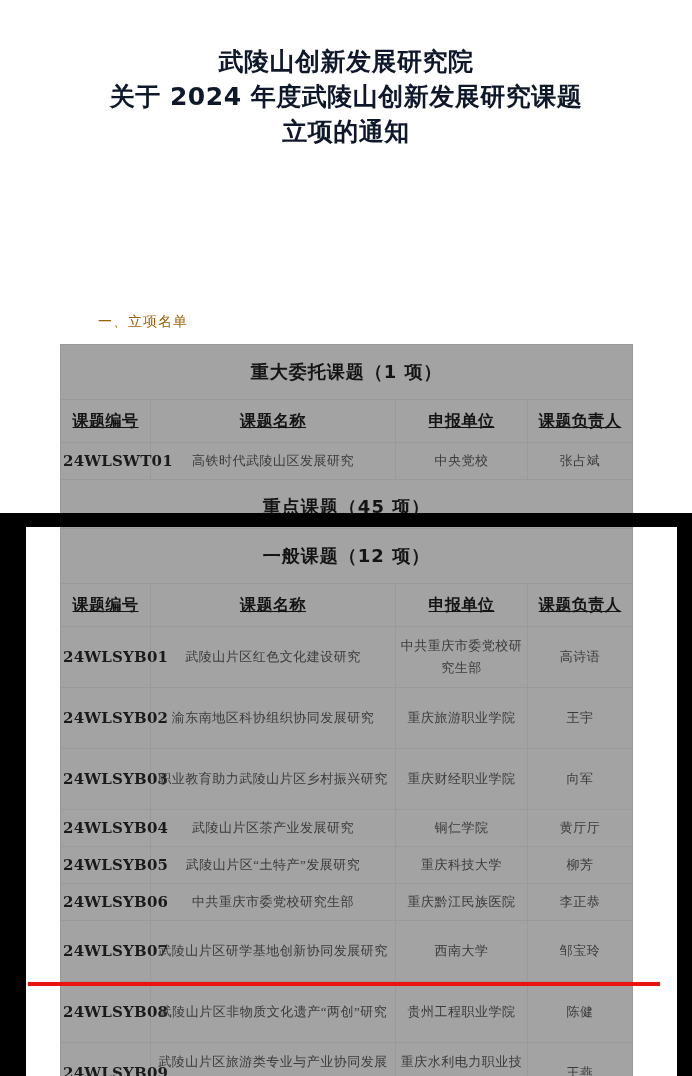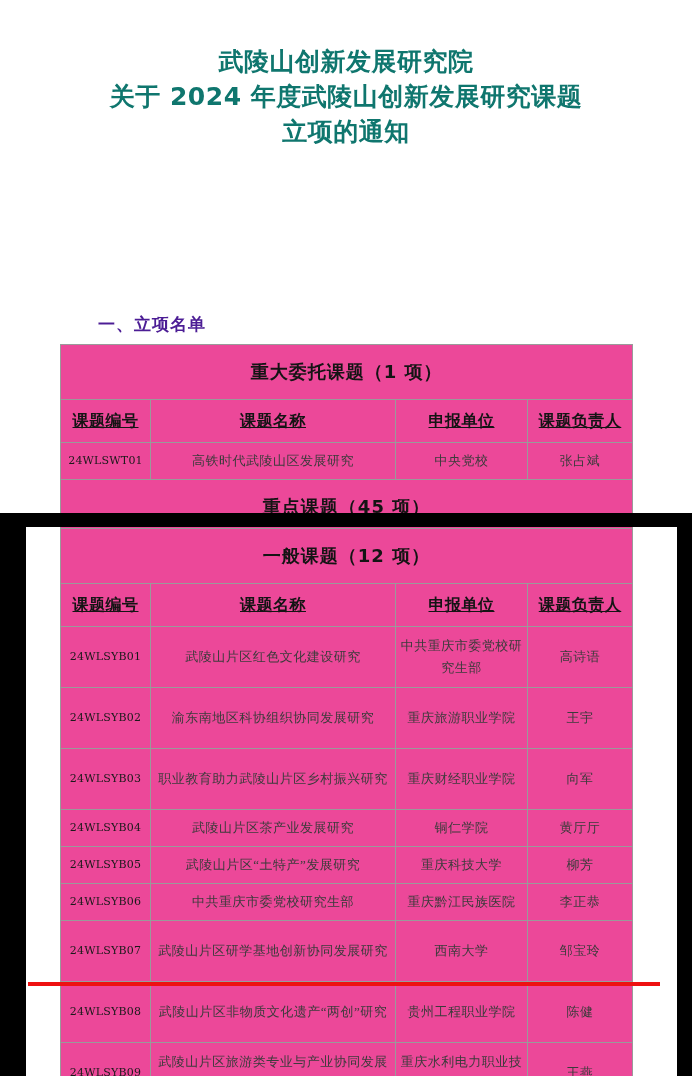--- a/index.html
+++ b/index.html
@@ -29,21 +29,21 @@
     position: absolute;
     top: 44px;
     left: 60px;
     width: 572px;
     text-align: center;
     font-family: "DejaVu Sans", "Liberation Sans", sans-serif;
     font-weight: 700;
     font-size: 25px;
     line-height: 35px;
     letter-spacing: 0.5px;
-    color: #0f766e;
+    color: #0f172a;
   }
   .doc-title .tline { display: block; white-space: nowrap; }
 
   
   .body-block {
     position: absolute;
     top: 195px;
     left: 66px;
     width: 566px;
     font-size: 19.5px;
@@ -52,34 +52,34 @@
     font-family: "DejaVu Serif", "Liberation Serif", serif;
     letter-spacing: 0.6px;
   }
   .para-indent { text-indent: 2em; }
 
   .section-heading {
     position: absolute;
     top: 313px;
     left: 98px;
     font-family: "DejaVu Sans", "Liberation Sans", sans-serif;
-    font-weight: 700;
-    font-size: 17px;
+    font-weight: 400;
+    font-size: 14px;
     letter-spacing: 1px;
-    color: #4c1d95;
+    color: #a16207;
   }
 
   
   .tbl {
     position: absolute;
     left: 60px;
     width: 572px;
     border-collapse: collapse;
     table-layout: fixed;
-    background: #ec4899;
+    background: #a3a3a3;
   }
   .tbl td {
     border: 1px solid #9a9a9a;
     text-align: center;
     vertical-align: middle;
     font-size: 13px;
     color: #3b3b3b;
     padding: 4px 2px;
     line-height: 22px;
     letter-spacing: 0.5px;
@@ -97,23 +97,23 @@
     font-family: "DejaVu Sans", "Liberation Sans", sans-serif;
     font-weight: 700;
     font-size: 16px;
     color: #141414;
     letter-spacing: 0.5px;
     height: 34px;
     text-decoration: underline;
   }
   .tbl td.code {
     font-family: "DejaVu Serif", "Liberation Serif", serif;
-    font-weight: 400;
+    font-weight: 700;
     color: #1a1a1a;
-    font-size: 11px;
+    font-size: 15px;
     letter-spacing: 0.2px;
   }
   .c1 { width: 90px; }
   .c2 { width: 245px; }
   .c3 { width: 132px; }
   .c4 { width: 105px; }
 
   #table-major { top: 344px; }
   #table-general { top: 528px; }
 

